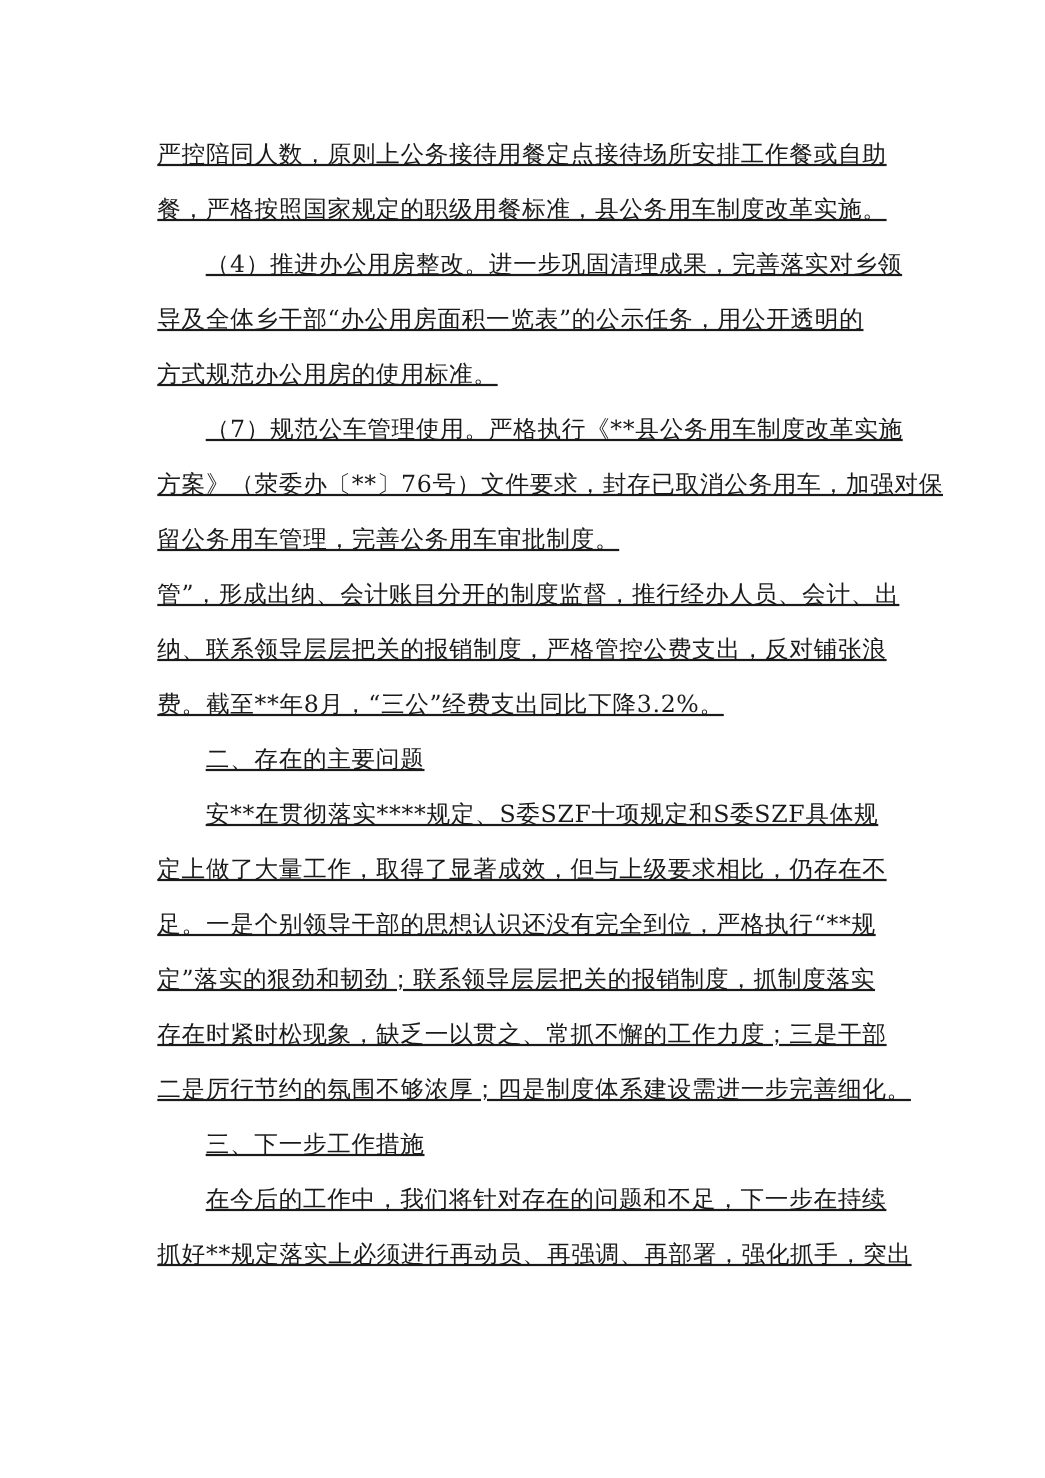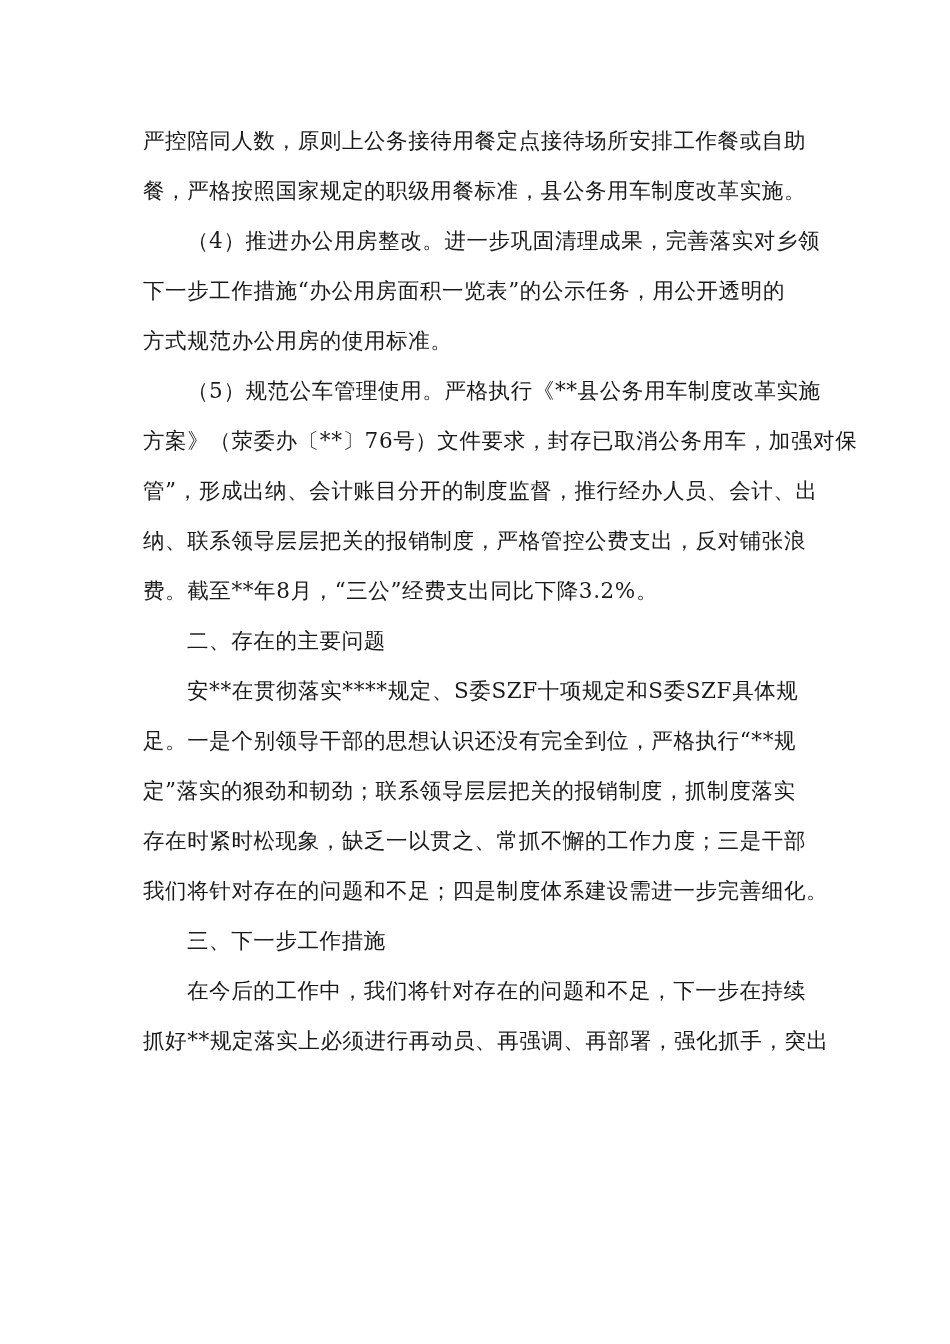--- a/index.html
+++ b/index.html
@@ -4,59 +4,61 @@
 <style>
   html, body { margin: 0; padding: 0; background: #ffffff; }
   body { width: 950px; height: 1344px; position: relative; overflow: hidden; }
   .page {
     position: absolute; left: 143px; top: 116px; width: 668px;
     font-family: "DejaVu Serif", "Liberation Serif", serif;
     font-size: 21.5px; color: #1a1a1a; line-height: 50px;
     letter-spacing: 0.6px;
   }
   .para { margin: 0; text-align: justify; text-align-last: left; }
-  .line { display: block; white-space: nowrap; height: 50px; overflow: visible; }
+  .line { display: block; white-space: nowrap; height: 50px; overflow: visible; text-decoration: underline; }
 </style>
 </head>
 <body>
 
 <div class="page">
 
   <div class="para">
     <span class="line">严控陪同人数，原则上公务接待用餐定点接待场所安排工作餐或自助</span>
     <span class="line">餐，严格按照国家规定的职级用餐标准，县公务用车制度改革实施。</span>
   </div>
 
   <div class="para">
     <span class="line" style="padding-left:44px">（4）推进办公用房整改。进一步巩固清理成果，完善落实对乡领</span>
-    <span class="line">下一步工作措施“办公用房面积一览表”的公示任务，用公开透明的</span>
+    <span class="line">导及全体乡干部“办公用房面积一览表”的公示任务，用公开透明的</span>
     <span class="line">方式规范办公用房的使用标准。</span>
   </div>
 
   <div class="para">
-    <span class="line" style="padding-left:44px">（5）规范公车管理使用。严格执行《**县公务用车制度改革实施</span>
+    <span class="line" style="padding-left:44px">（7）规范公车管理使用。严格执行《**县公务用车制度改革实施</span>
     <span class="line">方案》（荥委办〔**〕76号）文件要求，封存已取消公务用车，加强对保</span>
+    <span class="line">留公务用车管理，完善公务用车审批制度。</span>
   </div>
 
   <div class="para">
     <span class="line">管”，形成出纳、会计账目分开的制度监督，推行经办人员、会计、出</span>
     <span class="line">纳、联系领导层层把关的报销制度，严格管控公费支出，反对铺张浪</span>
     <span class="line">费。截至**年8月，“三公”经费支出同比下降3.2%。</span>
   </div>
 
   <div class="para">
     <span class="line" style="padding-left:44px">二、存在的主要问题</span>
   </div>
 
   <div class="para">
     <span class="line" style="padding-left:44px">安**在贯彻落实****规定、S委SZF十项规定和S委SZF具体规</span>
+    <span class="line">定上做了大量工作，取得了显著成效，但与上级要求相比，仍存在不</span>
     <span class="line">足。一是个别领导干部的思想认识还没有完全到位，严格执行“**规</span>
     <span class="line">定”落实的狠劲和韧劲；联系领导层层把关的报销制度，抓制度落实</span>
     <span class="line">存在时紧时松现象，缺乏一以贯之、常抓不懈的工作力度；三是干部</span>
-    <span class="line">我们将针对存在的问题和不足；四是制度体系建设需进一步完善细化。</span>
+    <span class="line">二是厉行节约的氛围不够浓厚；四是制度体系建设需进一步完善细化。</span>
   </div>
 
   <div class="para">
     <span class="line" style="padding-left:44px">三、下一步工作措施</span>
   </div>
 
   <div class="para">
     <span class="line" style="padding-left:44px">在今后的工作中，我们将针对存在的问题和不足，下一步在持续</span>
     <span class="line">抓好**规定落实上必须进行再动员、再强调、再部署，强化抓手，突出</span>
   </div>

